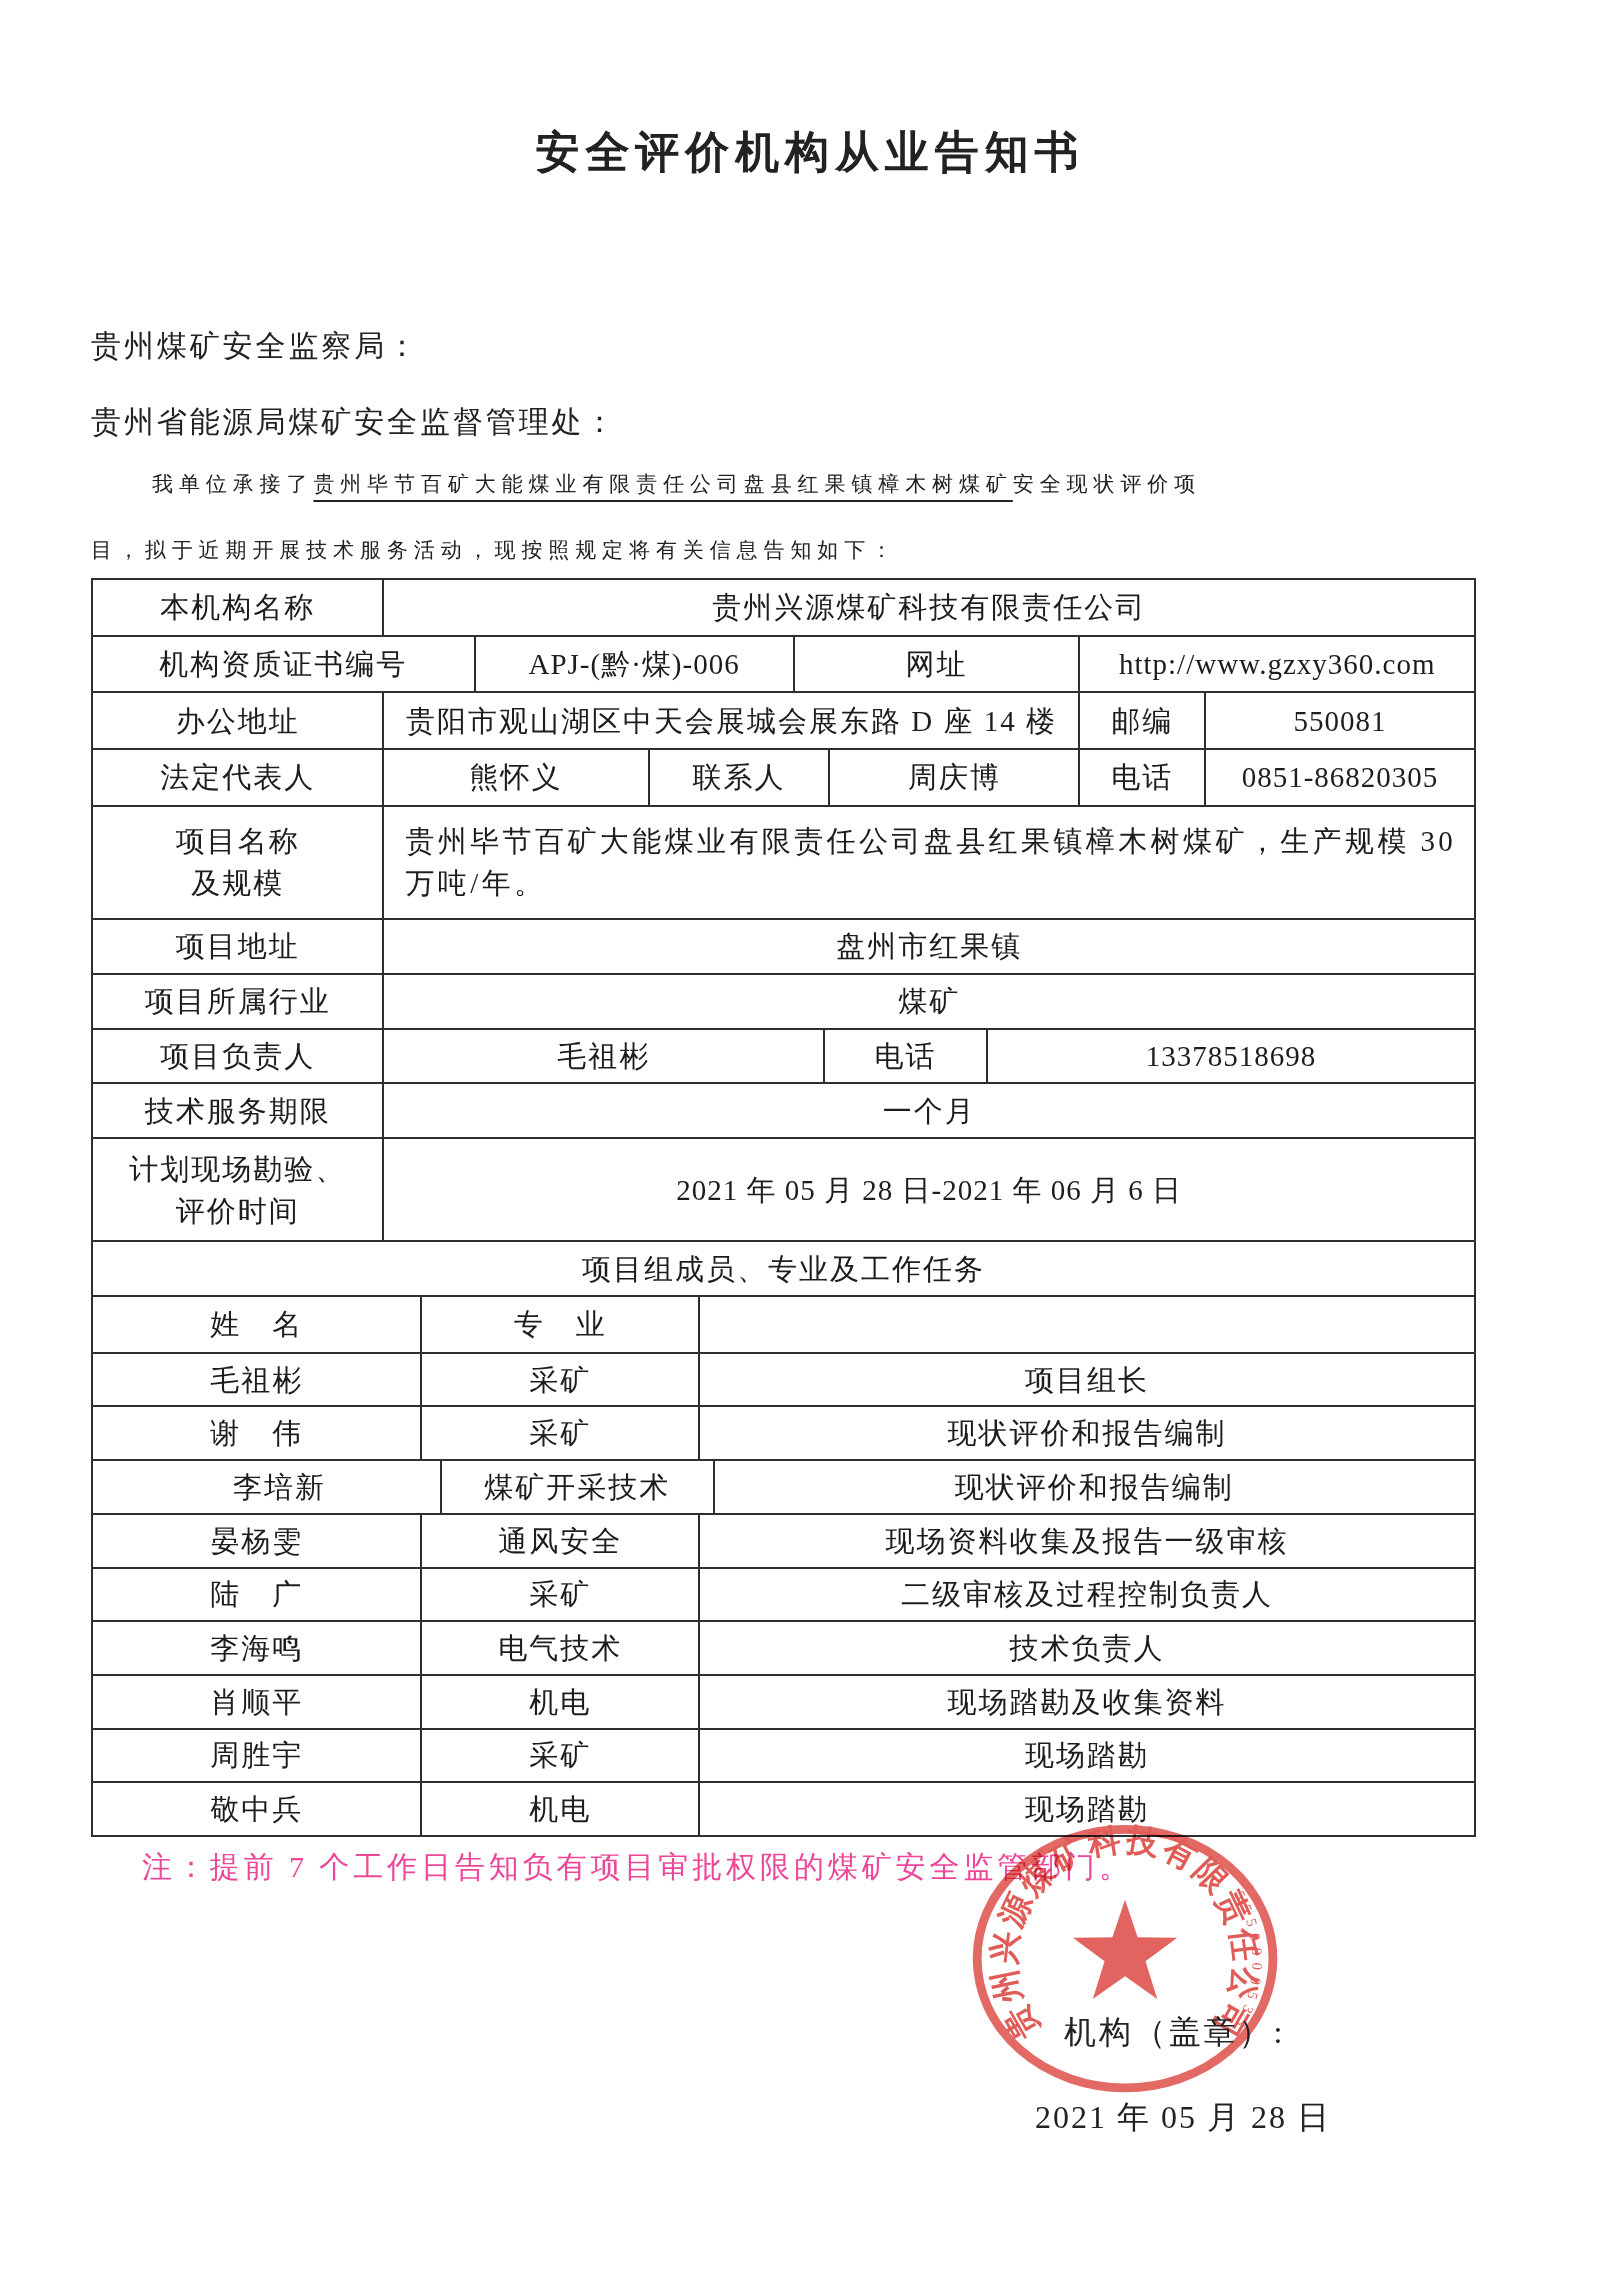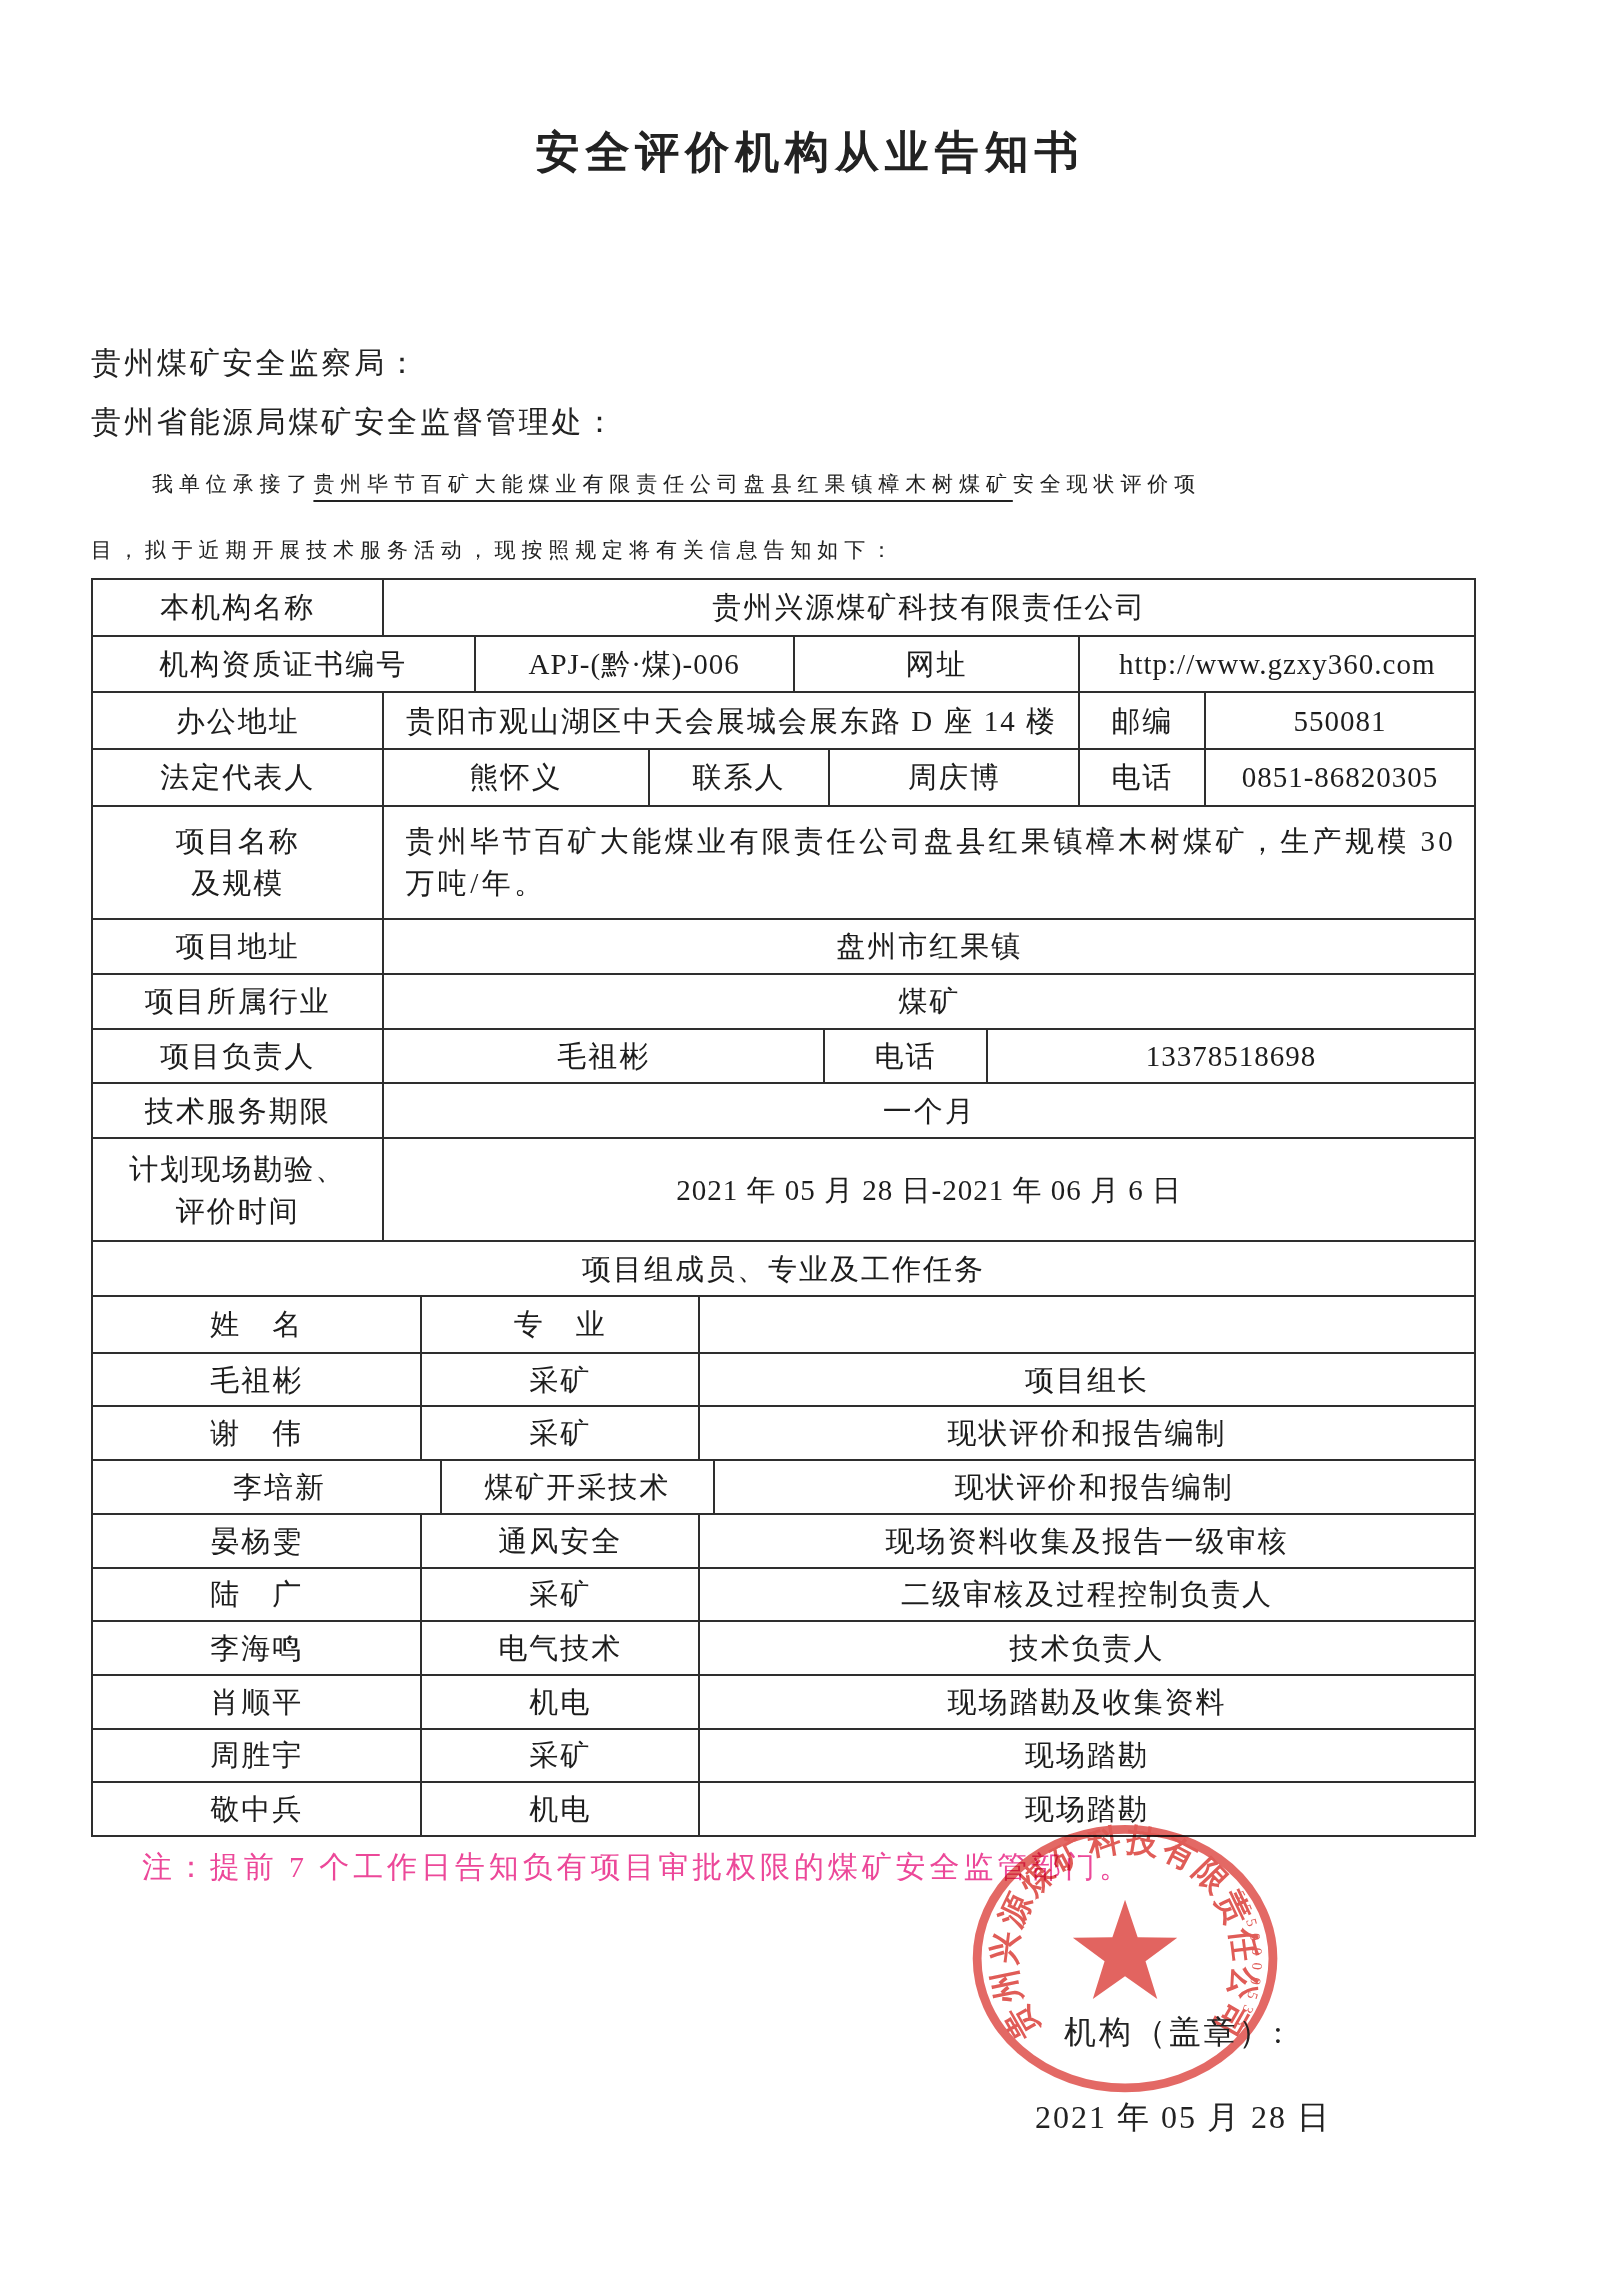--- a/index.html
+++ b/index.html
@@ -15,21 +15,21 @@
   .doc-title{
     position:absolute;left:0;top:123px;width:100%;
     text-align:center;
     font-family:"Liberation Sans","DejaVu Sans",sans-serif;
     font-weight:700;font-size:44px;letter-spacing:5.9px;color:#222;
   }
   .recipient{
     position:absolute;left:91px;
     font-size:30px;letter-spacing:2.9px;color:#222;
   }
-  .r1{top:343px;}
+  .r1{top:326px;}
   .r2{top:402px;}
   .intro-line{
     position:absolute;left:91px;width:1449px;
     font-size:21px;letter-spacing:5.9px;color:#222;
     white-space:nowrap;
   }
   .il1{top:470px;padding-left:61px;}
   .il2{top:536px;}
   .u-seg{
     text-decoration:underline;

